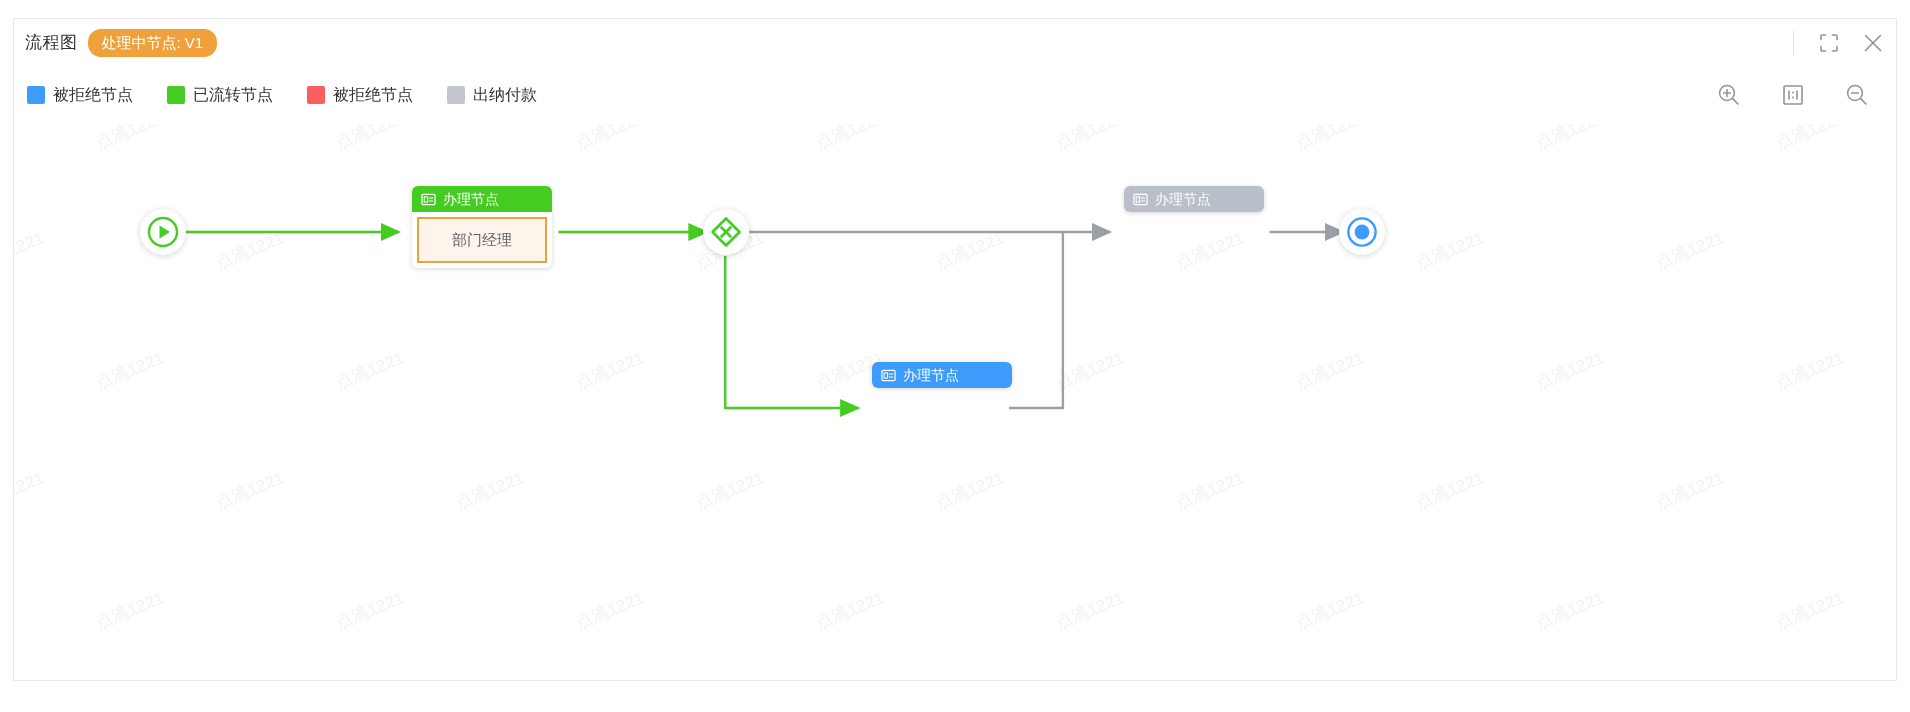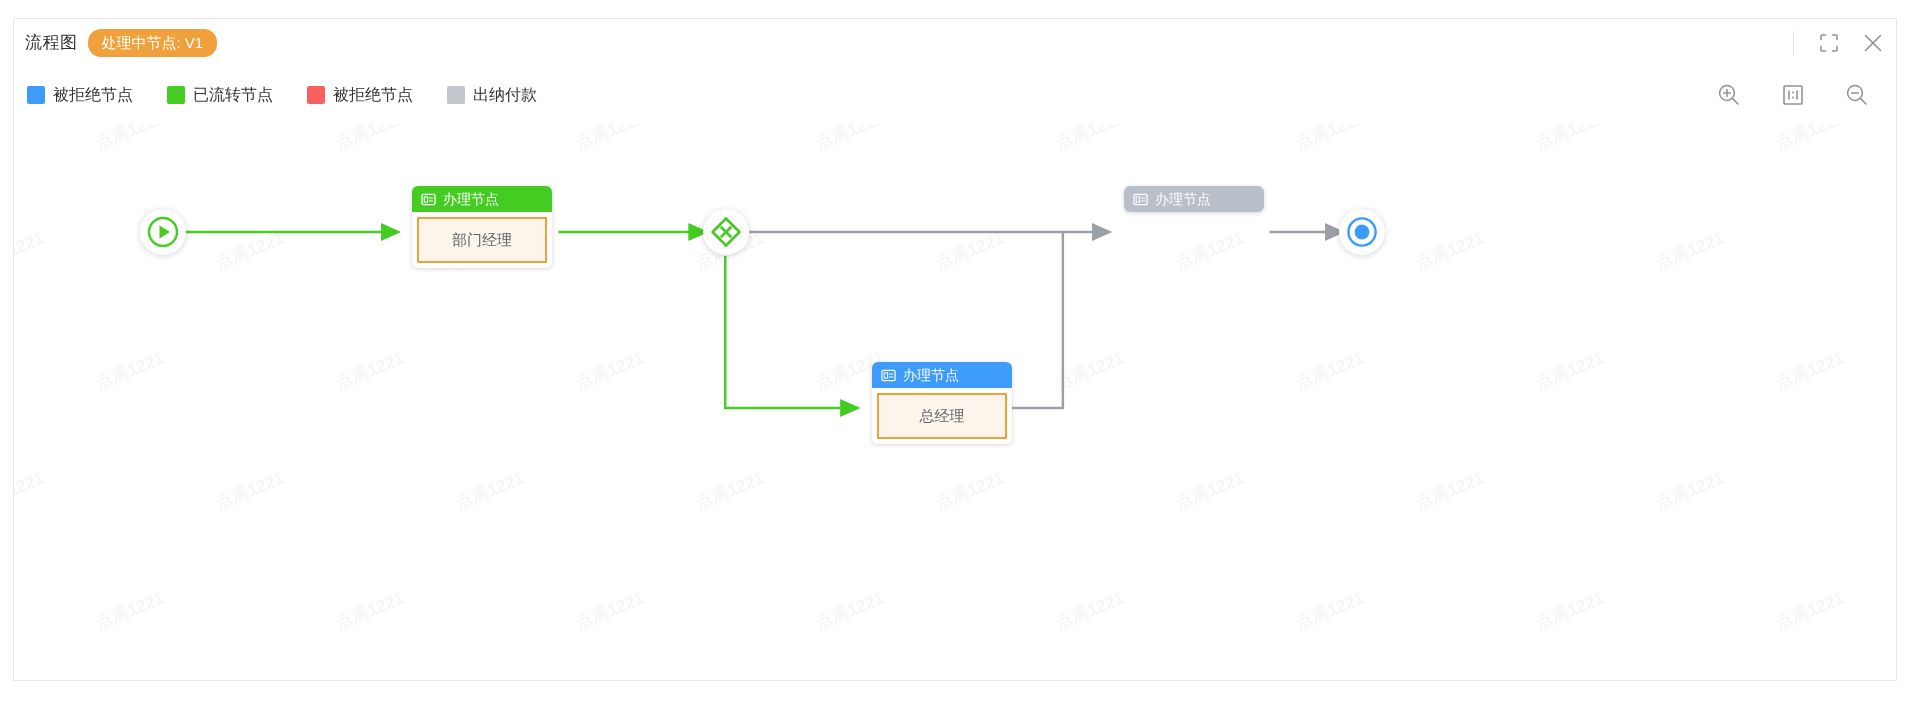--- a/index.html
+++ b/index.html
@@ -407,23 +407,20 @@
           <svg width="15" height="15" viewBox="0 0 16 16">
             <rect x="1" y="2.5" width="14" height="11" rx="1.4" fill="none" stroke="#ffffff" stroke-width="1.3"></rect>
             <rect x="3.4" y="5.2" width="3.6" height="5.6" fill="none" stroke="#ffffff" stroke-width="1.1"></rect>
             <g stroke="#ffffff" stroke-width="1.1" stroke-linecap="round">
               <line x1="8.8" y1="6.3" x2="12.6" y2="6.3"></line>
               <line x1="8.8" y1="9.7" x2="12.6" y2="9.7"></line>
             </g>
           </svg>
           <span class="nhl">办理节点</span>
         </div>
-        <div class="node-body">
-          <div class="node-inner">总经理</div>
-        </div>
       </div>
 
       <div class="node gray" style="left:1110px; top:62px;">
         <div class="node-hdr">
           <svg width="15" height="15" viewBox="0 0 16 16">
             <rect x="1" y="2.5" width="14" height="11" rx="1.4" fill="none" stroke="#ffffff" stroke-width="1.3"></rect>
             <rect x="3.4" y="5.2" width="3.6" height="5.6" fill="none" stroke="#ffffff" stroke-width="1.1"></rect>
             <g stroke="#ffffff" stroke-width="1.1" stroke-linecap="round">
               <line x1="8.8" y1="6.3" x2="12.6" y2="6.3"></line>
               <line x1="8.8" y1="9.7" x2="12.6" y2="9.7"></line>

